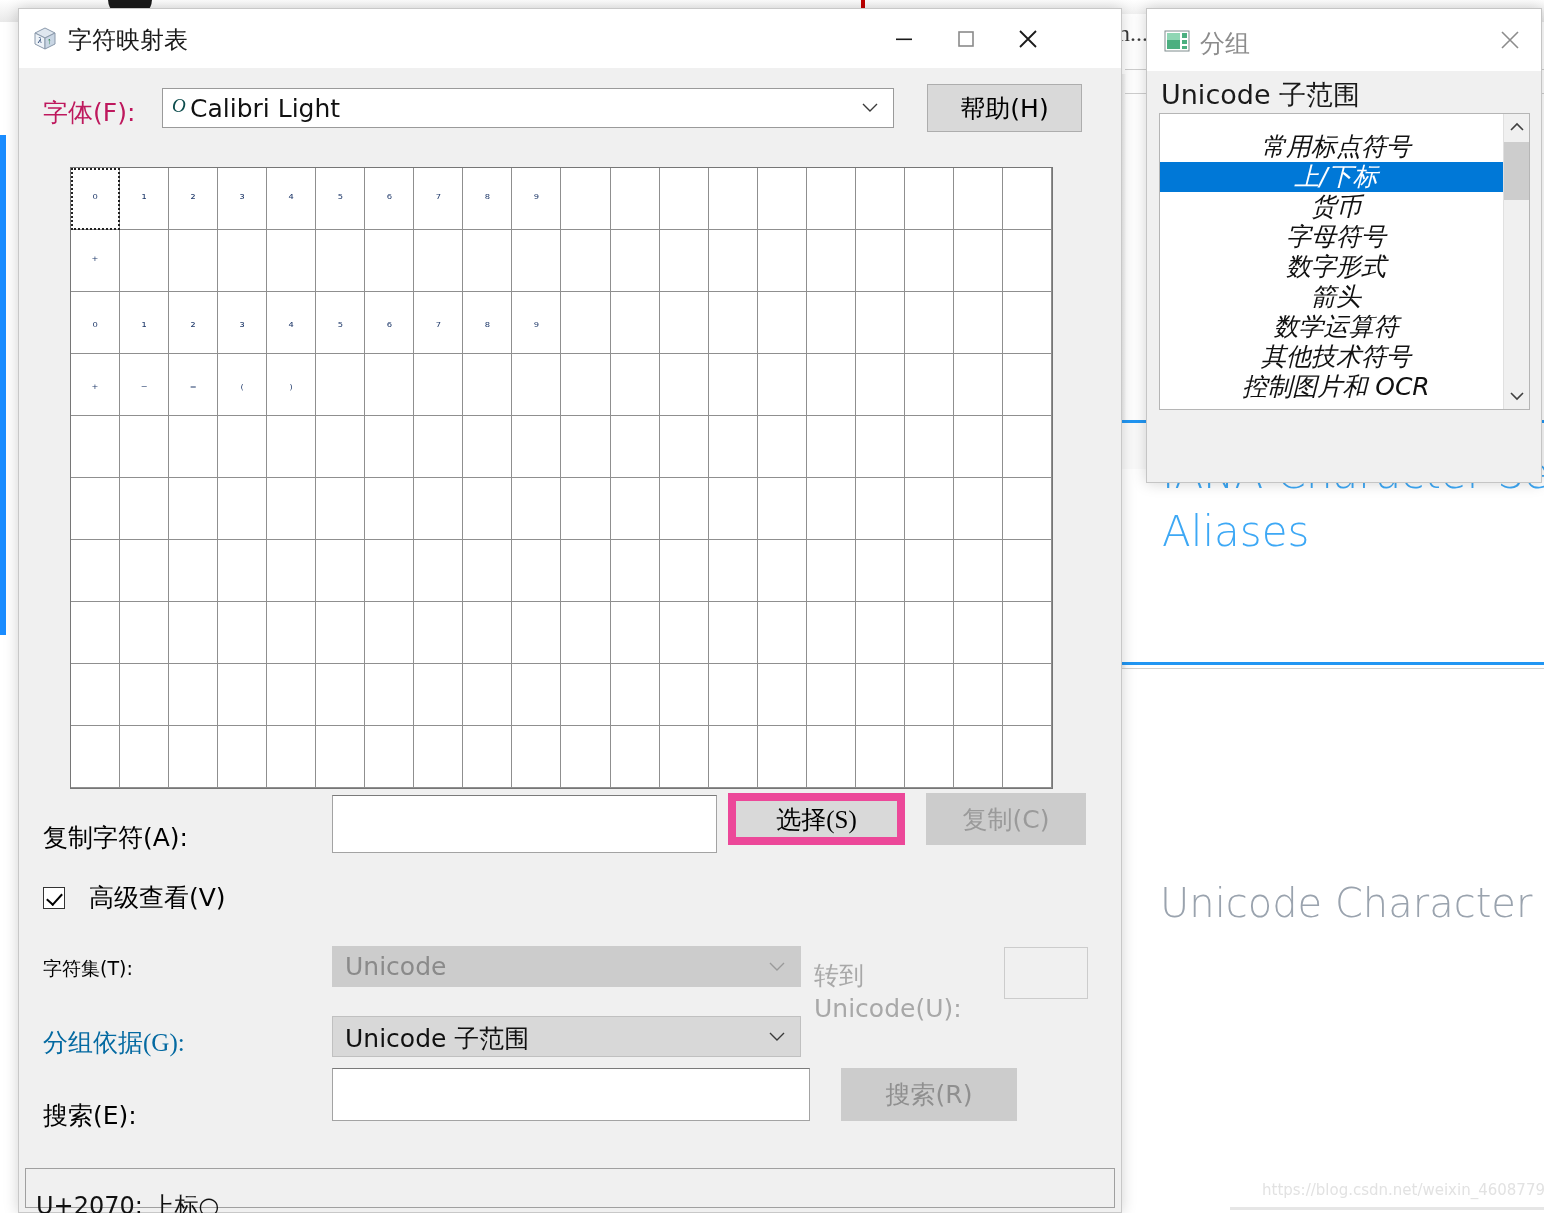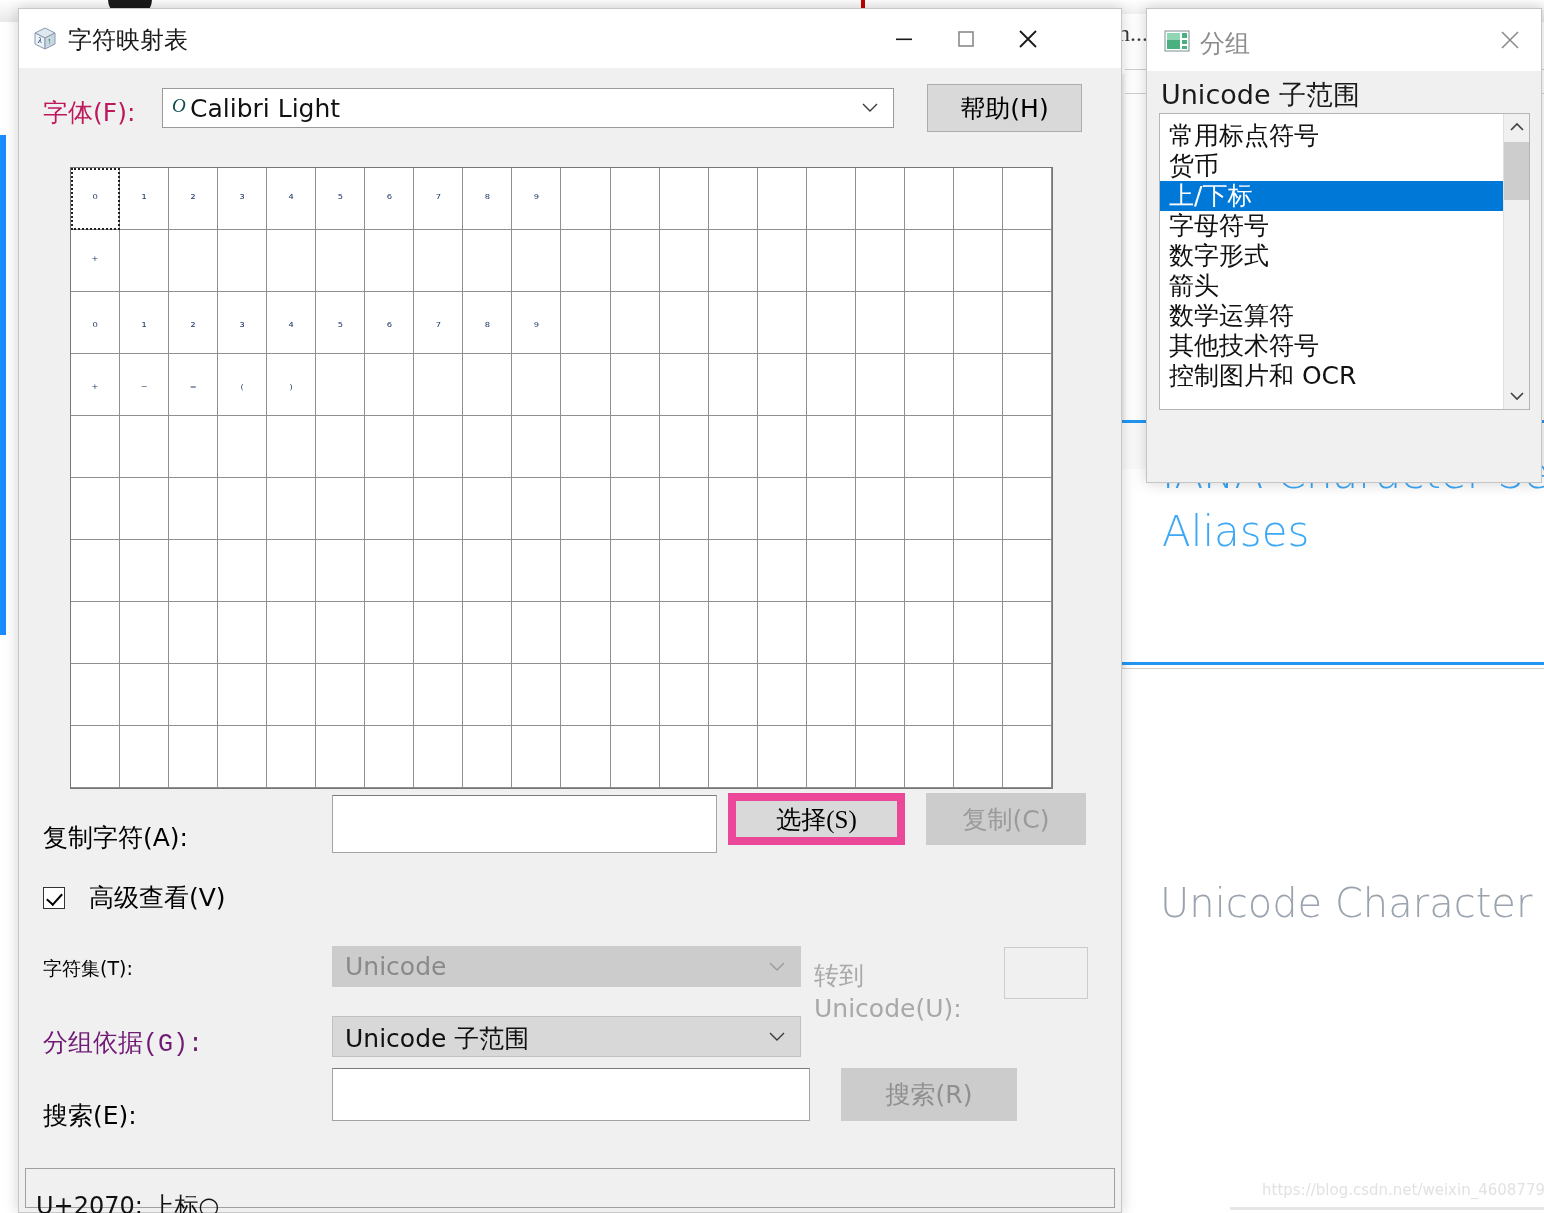--- a/index.html
+++ b/index.html
@@ -373,22 +373,22 @@
     width: 84px; height: 52px;
     background: #f0f0f0;
     border: 1px solid #cccccc;
   }
 
   
   #label-groupby {
     position: absolute;
     left: 24px; top: 1017px;
     font-size: 25px;
-    color: #701a75;
-    font-family: Liberation Mono, monospace;
+    color: #0369a1;
+    font-family: Liberation Serif, serif;
     white-space: nowrap;
   }
   #groupby-combo {
     position: absolute;
     left: 313px; top: 1007px;
     width: 469px; height: 41px;
     background: #d8d8d8;
     border: 1px solid #c0c0c0;
     cursor: default;
   }
@@ -459,20 +459,21 @@
   }
 
   
   #group-dialog {
     position: absolute;
     left: 1146px; top: 8px;
     width: 396px; height: 475px;
     background: #f0f0f0;
     border: 1px solid #c5c5c5;
     box-shadow: 0 0 14px rgba(0,0,0,0.18);
+    text-align: center;
   }
   #group-titlebar {
     position: relative;
     height: 62px;
     background: #ffffff;
   }
   #group-icon {
     position: absolute;
     left: 17px; top: 20px;
     width: 26px; height: 24px;
@@ -504,21 +505,22 @@
     position: absolute;
     left: 12px; top: 104px;
     width: 371px; height: 297px;
     background: #ffffff;
     border: 1px solid #b5b5b5;
     display: flex;
   }
   #group-list {
     flex: 1;
     overflow: hidden;
-    padding-top: 7px;
+    padding-top: 18px;
+    font-style: italic;
   }
   .group-item {
     height: 30px;
     line-height: 30px;
     padding-left: 9px;
     font-size: 25px;
     color: #111;
     font-family: "DejaVu Sans", sans-serif;
     white-space: nowrap;
     cursor: default;
@@ -890,22 +892,22 @@
           <path d="M4 4 L20 20 M20 4 L4 20" stroke="#8c8c8c" stroke-width="1.6" fill="none"></path>
         </svg>
       </div>
     </div>
 
     <div id="group-heading">Unicode 子范围</div>
 
     <div id="group-listbox">
       <div id="group-list">
           <div class="group-item">常用标点符号</div>
+          <div class="group-item selected">上/下标</div>
           <div class="group-item">货币</div>
-          <div class="group-item selected">上/下标</div>
           <div class="group-item">字母符号</div>
           <div class="group-item">数字形式</div>
           <div class="group-item">箭头</div>
           <div class="group-item">数学运算符</div>
           <div class="group-item">其他技术符号</div>
           <div class="group-item">控制图片和 OCR</div>
         </div>
       <div id="group-scrollbar">
         <div class="sb-arrow" id="sb-up">
           <svg width="16" height="12" viewBox="0 0 16 12">

